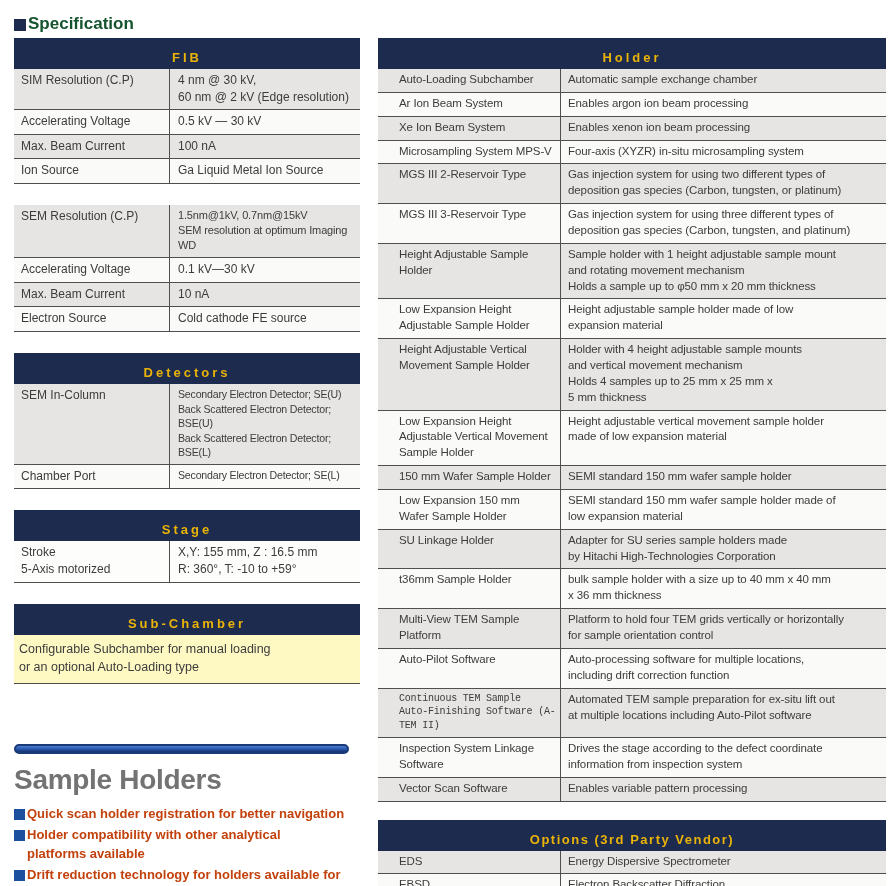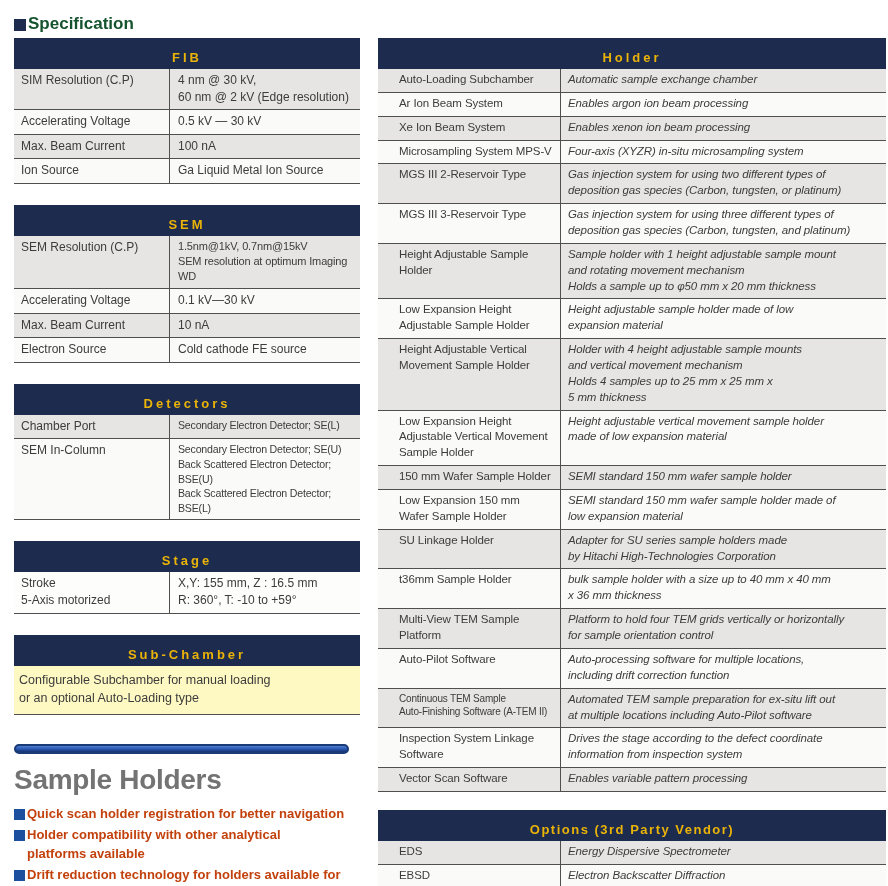--- a/index.html
+++ b/index.html
@@ -46,22 +46,22 @@
     flex: 1;
     padding: 3px 2px 4px 8px;
     font-size: 12px; line-height: 1.38;
     white-space: pre-line;
   }
   .val-sm   { font-size: 11px; letter-spacing: -0.15px; }
   .val-xs   { font-size: 10.6px; letter-spacing: -0.2px; }
 
   
   .col-right .t-label { width: 183px; font-size: 11.5px; letter-spacing: -0.1px; padding-left: 21px; }
-  .col-right .t-value { font-size: 11.5px; letter-spacing: -0.1px; padding-left: 7px; padding-right: 16px; font-style: italic; }
-  .col-right .label-sm { font-size: 10px; letter-spacing: -0.2px; }
+  .col-right .t-value { font-size: 11.5px; letter-spacing: -0.1px; padding-left: 7px; padding-right: 16px; }
+  .col-right .label-sm { font-size: 10px; letter-spacing: -0.2px; font-family: Liberation Mono, monospace; }
 
   
   .t-text {
     background: #fef9c3;
     border-bottom: 1px solid #4f4f4f;
     padding: 5px 4px 7px 5px;
     font-size: 12.5px; line-height: 1.45;
     white-space: pre-line;
   }
 
@@ -115,21 +115,20 @@
         <div class="t-value">100 nA</div>
       </div>
       <div class="t-row">
         <div class="t-label">Ion Source</div>
         <div class="t-value">Ga Liquid Metal Ion Source</div>
       </div>
     </div>
   </div>
 
   <div class="spec-table">
-    <div class="t-header">SEM</div>
     <div class="t-body">
       <div class="t-row">
         <div class="t-label">SEM Resolution (C.P)</div>
         <div class="t-value val-sm">1.5nm@1kV, 0.7nm@15kV
 SEM resolution at optimum Imaging WD</div>
       </div>
       <div class="t-row">
         <div class="t-label">Accelerating Voltage</div>
         <div class="t-value">0.1 kV—30 kV</div>
       </div>
@@ -140,29 +139,29 @@
       <div class="t-row">
         <div class="t-label">Electron Source</div>
         <div class="t-value">Cold cathode FE source</div>
       </div>
     </div>
   </div>
 
   <div class="spec-table">
     <div class="t-header">Detectors</div>
     <div class="t-body">
-      <div class="t-row">
-        <div class="t-label">Chamber Port</div>
-        <div class="t-value val-xs">Secondary Electron Detector; SE(L)</div>
-      </div>
       <div class="t-row">
         <div class="t-label">SEM In-Column</div>
         <div class="t-value val-xs">Secondary Electron Detector; SE(U)
 Back Scattered Electron Detector; BSE(U)
 Back Scattered Electron Detector; BSE(L)</div>
+      </div>
+      <div class="t-row">
+        <div class="t-label">Chamber Port</div>
+        <div class="t-value val-xs">Secondary Electron Detector; SE(L)</div>
       </div>
     </div>
   </div>
 
   <div class="spec-table">
     <div class="t-header">Stage</div>
     <div class="t-body no-stripe">
       <div class="t-row">
         <div class="t-label">Stroke
 5-Axis motorized</div>

